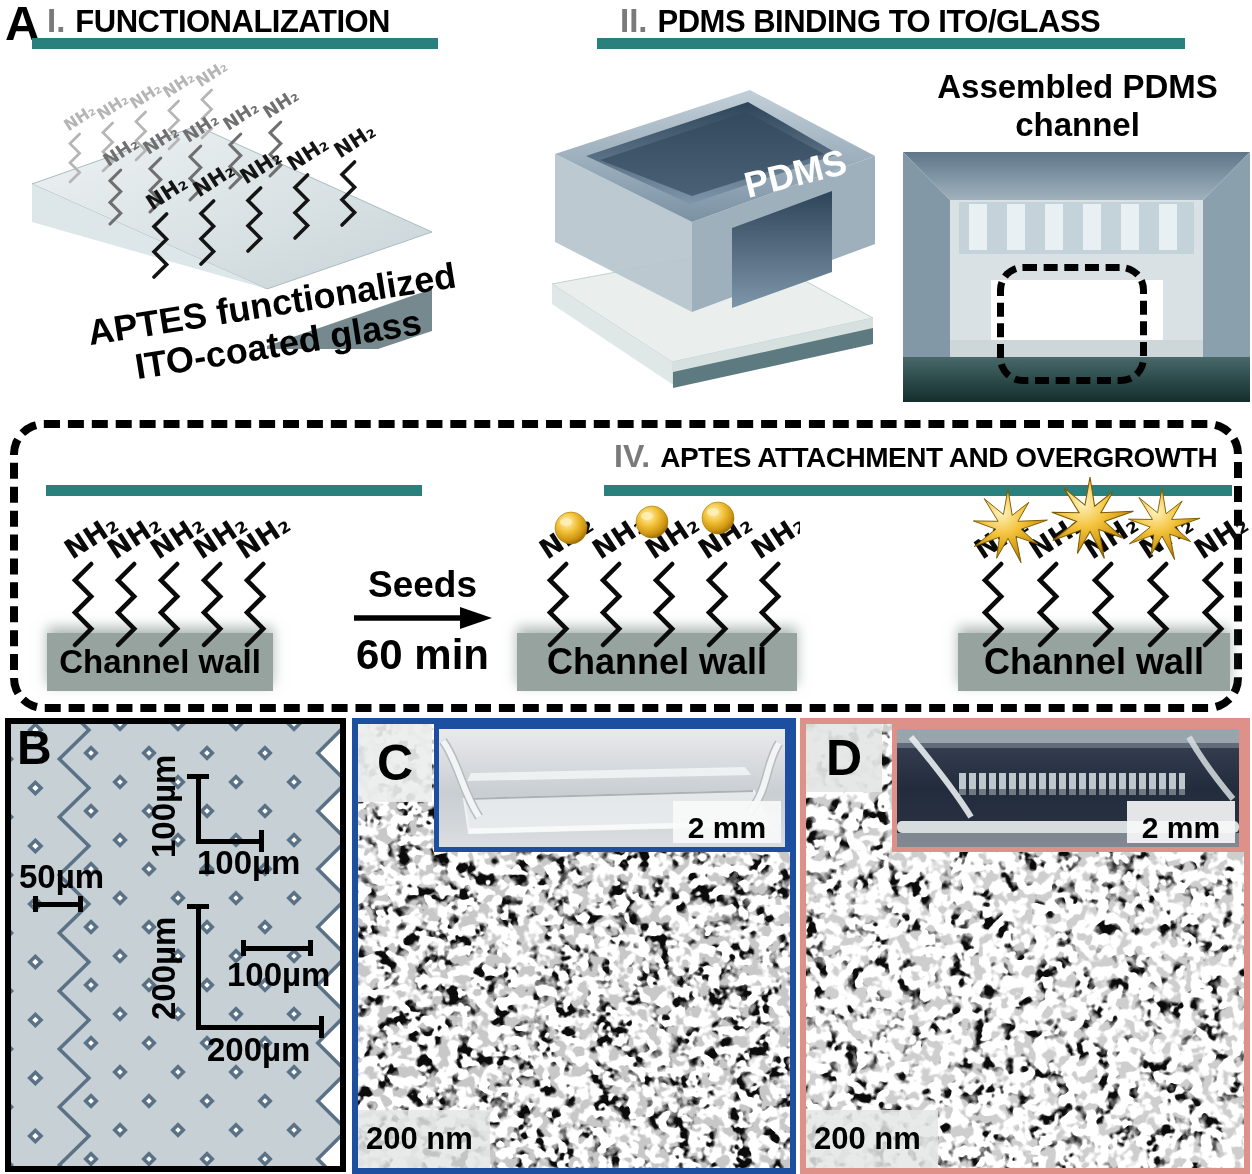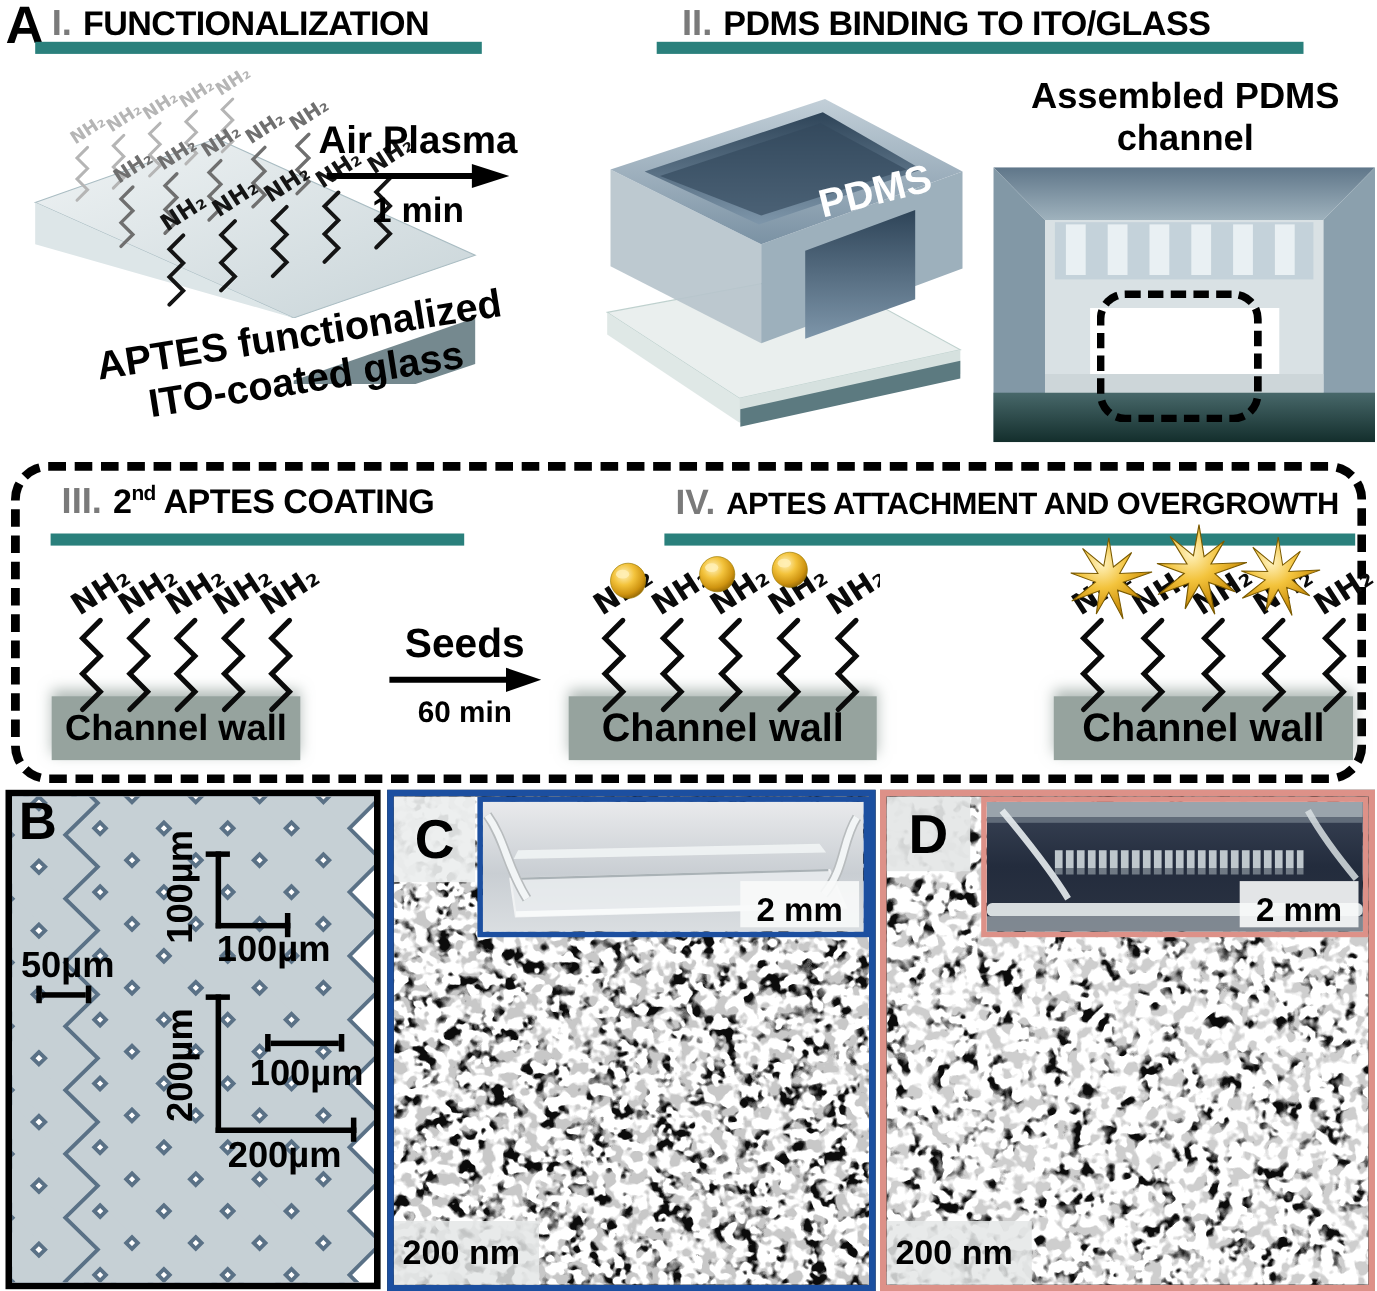--- a/index.html
+++ b/index.html
@@ -137,28 +137,20 @@
   <svg class="abs" style="left:12px;top:289px;" width="440" height="60" viewBox="0 0 440 60">
     <polygon points="255,0 420,-57 420,-15 255,40" transform="translate(0,57)" fill="#75898f"></polygon>
     <polygon points="20,-37 255,68 255,98 20,-7" transform="translate(0,-20)" fill="#dce5e8" opacity="0"></polygon>
   </svg>
 
   <div class="abs capt" style="left:55px;top:283px;width:440px;transform:rotate(-9deg);font-size:36px;">
     <div>APTES functionalized</div>
     <div>ITO-coated glass</div>
   </div>
 
-  <div class="abs arrowblk" style="left:290px;top:110px;width:180px;">
-    <span class="at">Air Plasma</span>
-    <svg class="arrow" width="170" height="24" viewBox="0 0 170 24">
-      <line x1="2" y1="12" x2="138" y2="12"></line>
-        <polygon points="134,1 168,12 134,23"></polygon>
-    </svg>
-    <span class="ab">1 min</span>
-  </div>
 
   <svg class="abs" style="left:540px;top:76px;" width="345" height="335" viewBox="0 0 345 335">
 
     <polygon points="12,208 205,172 333,242 132,286" fill="#e9efee" opacity="0.95" stroke="#bccfcc" stroke-width="1"></polygon>
     <polygon points="12,208 132,286 132,308 12,228" fill="#dfe8e6"></polygon>
     <polygon points="132,286 333,242 333,264 132,308" fill="#d6e1df"></polygon>
     <polygon points="133,296 333,252 333,268 133,312" fill="#5c7a80"></polygon>
 
     <polygon points="15,78 152,146 152,236 15,166" fill="#b7c4cc" opacity="0.92"></polygon>
     <polygon points="152,146 335,80 335,168 152,236" fill="#9db0bc"></polygon>
@@ -189,24 +181,20 @@
         <rect x="256" y="52" width="18" height="46" fill="#e9f0f3"></rect>
       <rect x="88" y="128" width="172" height="60" fill="#ffffff"></rect>
       <rect x="47" y="188" width="253" height="17" fill="#cdd6d9"></rect>
       <rect x="0" y="205" width="347" height="45" fill="url(#floorg)"></rect>
     </svg>
     <div class="abs dashhl" style="left:94px;top:112px;width:150px;height:120px;"></div>
   </div>
 
   <div class="abs dotbox" style="left:10px;top:420px;width:1232px;height:292px;"></div>
 
-  <div class="abs hdr" style="left:56px;top:436px;">
-    <span class="num">III.</span>
-    <span class="ttl"><span>2</span><sup>nd</sup><span> APTES COATING</span></span>
-  </div>
   <div class="abs rule" style="left:46px;top:485px;width:376px;"></div>
 
   <div class="abs hdr" style="left:614px;top:438px;">
     <span class="num" style="font-size:32px;">IV.</span>
     <span class="ttl" style="font-size:28px;letter-spacing:-0.5px;">APTES ATTACHMENT AND OVERGROWTH</span>
   </div>
   <div class="abs rule" style="left:604px;top:485px;width:628px;"></div>
 
   <div class="abs wall" style="left:47px;top:633px;width:226px;height:58px;">
     <span style="font-size:33px;">Channel wall</span>
@@ -220,21 +208,21 @@
       <use href="#chain" transform="translate(187,147) scale(1.35)"></use>
     </g>
   </svg>
 
   <div class="abs arrowblk" style="left:350px;top:566px;width:145px;">
     <span class="at" style="font-size:37px;">Seeds</span>
     <svg class="arrow" width="142" height="24" viewBox="0 0 142 24">
       <line x1="2" y1="12" x2="112" y2="12"></line>
         <polygon points="108,1 140,12 108,23"></polygon>
     </svg>
-    <span class="ab" style="font-size:27px;">60 min</span>
+    <span class="ab" style="font-size:42px;">60 min</span>
   </div>
 
   <div class="abs wall" style="left:517px;top:633px;width:280px;height:58px;">
     <span style="font-size:36px;">Channel wall</span>
   </div>
   <svg class="abs" style="left:535px;top:480px;" width="265" height="172" viewBox="0 0 265 172">
     <g color="#0a0a0a">
       <use href="#chain" transform="translate(15,165) scale(1.35)"></use>
       <use href="#chain" transform="translate(68,165) scale(1.35)"></use>
       <use href="#chain" transform="translate(121,165) scale(1.35)"></use>

